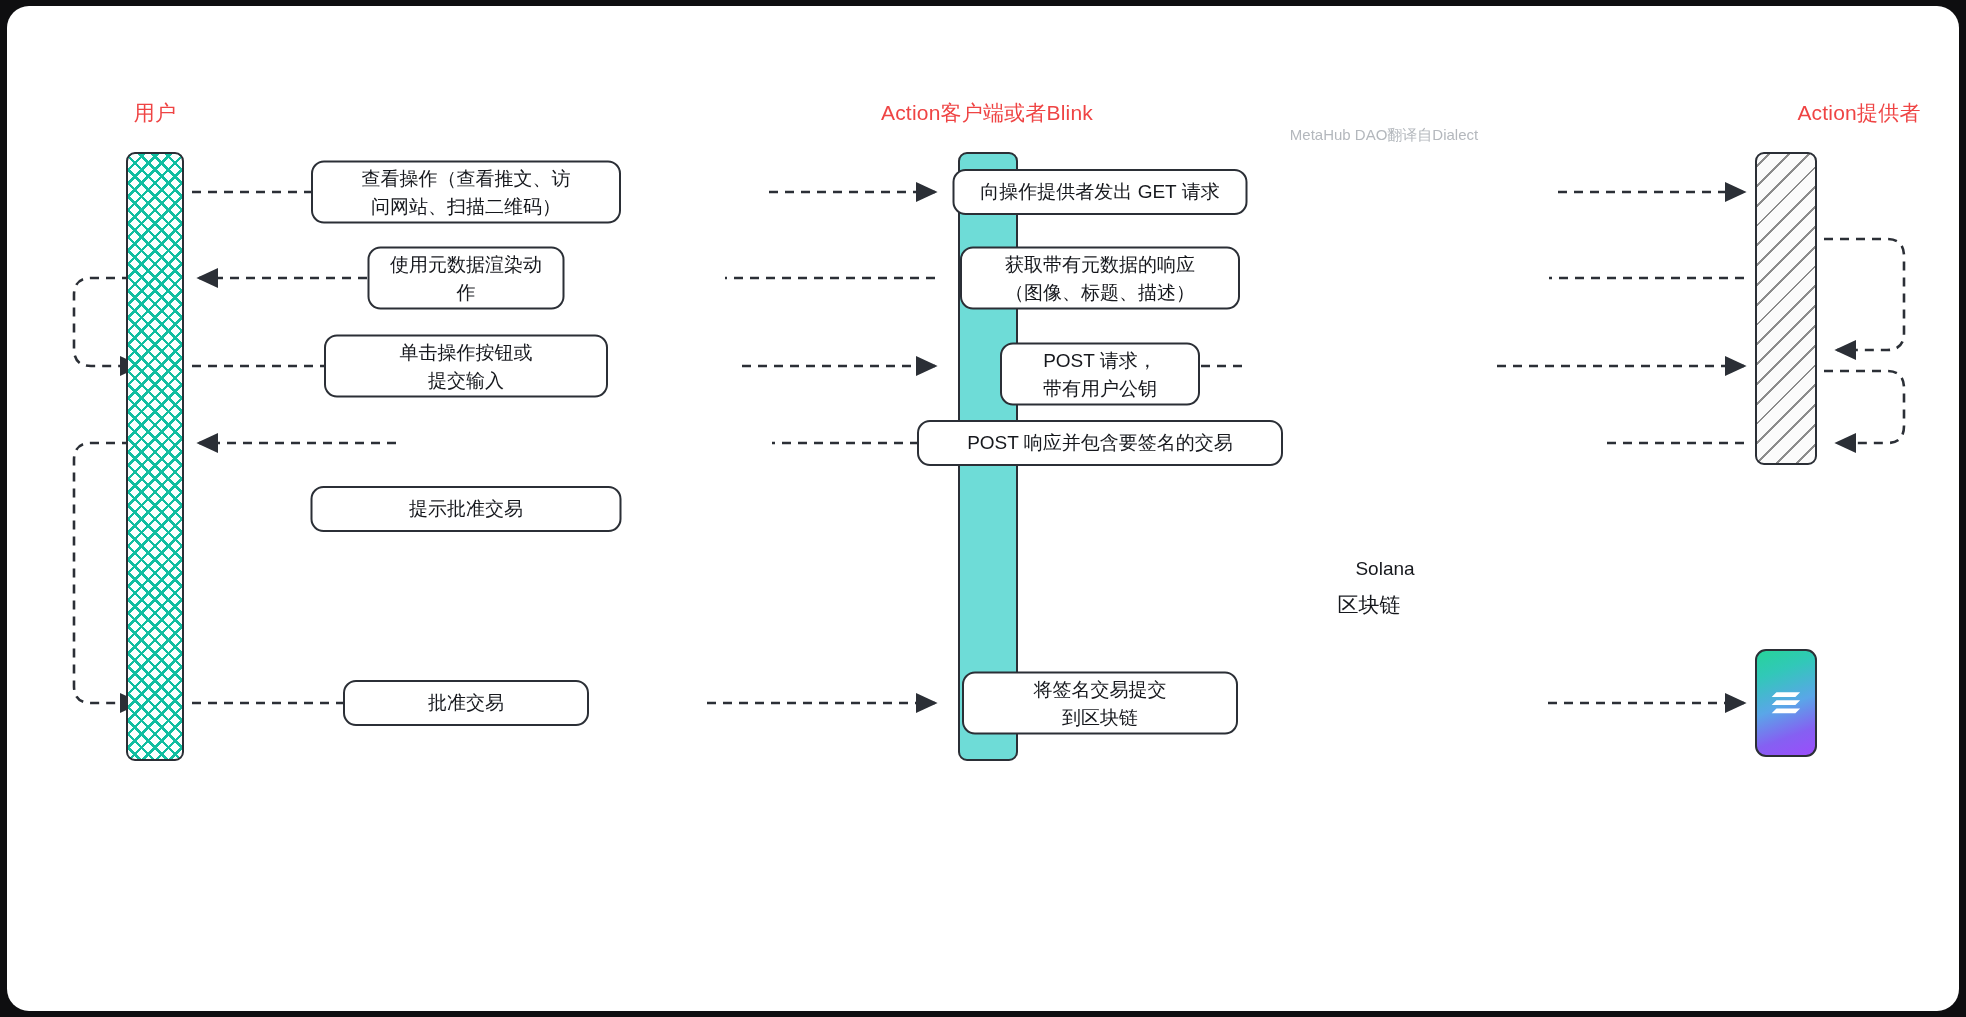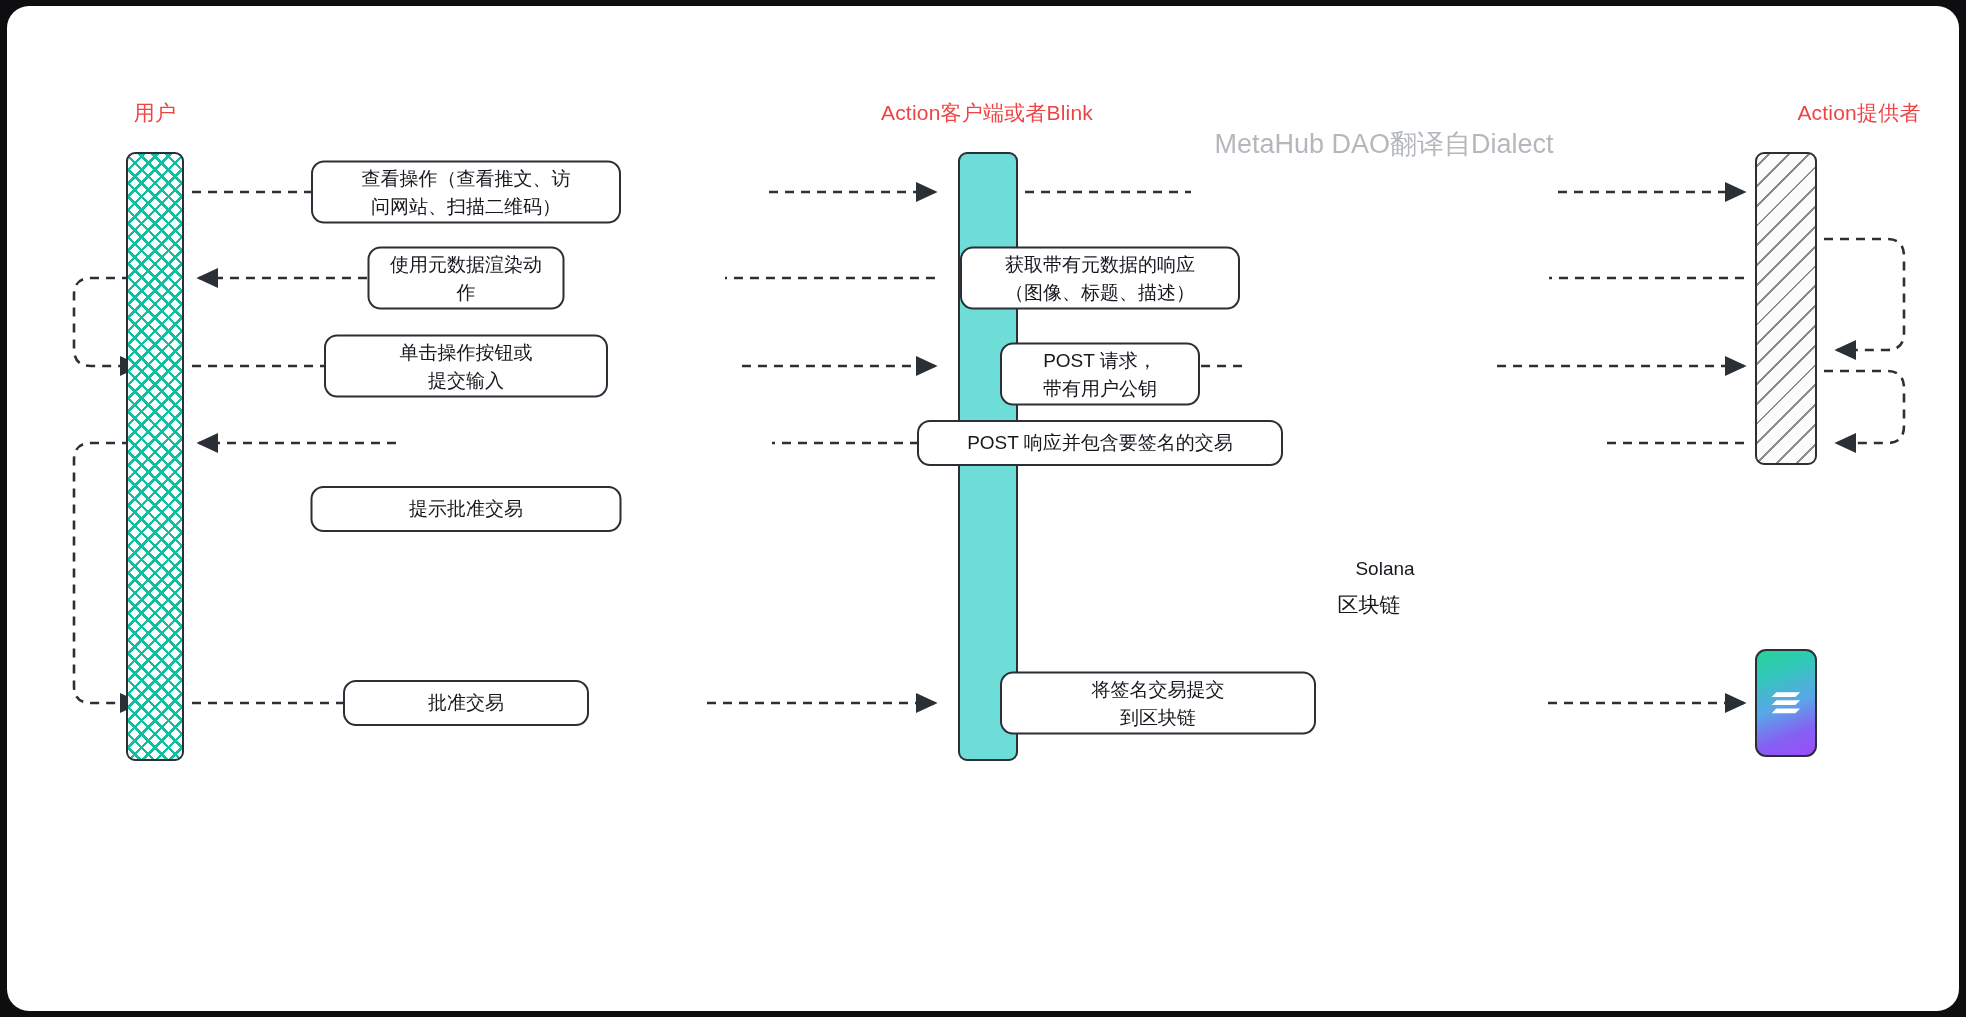--- a/index.html
+++ b/index.html
@@ -21,21 +21,21 @@
     position:absolute;
     transform:translateX(-50%);
     font-size:21px;
     color:#ef4444;
     white-space:nowrap;
     letter-spacing:.2px;
   }
   .watermark{
     position:absolute;
     transform:translateX(-50%);
-    font-size:27px;
+    font-size:15px;
     color:#b4b8bd;
     white-space:nowrap;
   }
 
   
   .lifeline{
     position:absolute;
     border:2.3px solid #2b2f36;
     border-radius:9px;
     box-sizing:border-box;
@@ -157,20 +157,25 @@
     <div class="lifeline solid-teal" style="left:951px;  top:146px; width:60px;  height:609px;"></div>
     <div class="lifeline hatch-diag" style="left:1748px; top:146px; width:62px;  height:313px;"></div>
 
     <div class="msg" style="left:459px;  top:186px; width:310px; height:63px;">
       <div>
           <span>查看操作（查看推文、访</span>
           <span>问网站、扫描二维码）</span>
         </div>
     </div>
 
+    <div class="msg" style="left:1093px; top:186px; width:295px; height:46px;">
+      <div>
+          <span>向操作提供者发出 GET 请求</span>
+        </div>
+    </div>
 
     <div class="msg" style="left:459px;  top:272px; width:197px; height:63px;">
       <div>
           <span>使用元数据渲染动</span>
           <span>作</span>
         </div>
     </div>
 
     <div class="msg" style="left:1093px; top:272px; width:280px; height:63px;">
       <div>
@@ -204,21 +209,21 @@
           <span>POST 响应并包含要签名的交易</span>
         </div>
     </div>
 
     <div class="msg" style="left:459px;  top:697px; width:246px; height:46px;align-items:center;">
       <div>
           <span>批准交易</span>
         </div>
     </div>
 
-    <div class="msg" style="left:1151px; top:697px; width:316px; height:63px;">
+    <div class="msg" style="left:1093px; top:697px; width:276px; height:63px;">
       <div>
           <span>将签名交易提交</span>
           <span>到区块链</span>
         </div>
     </div>
 
     <div class="solana-label t1" style="left:1378px; top:552px;">Solana</div>
     <div class="solana-label t2" style="left:1362px; top:585px;font-family:Liberation Serif, serif;">区块链</div>
 
     <div class="solana-node" style="left:1779px; top:697px;">

